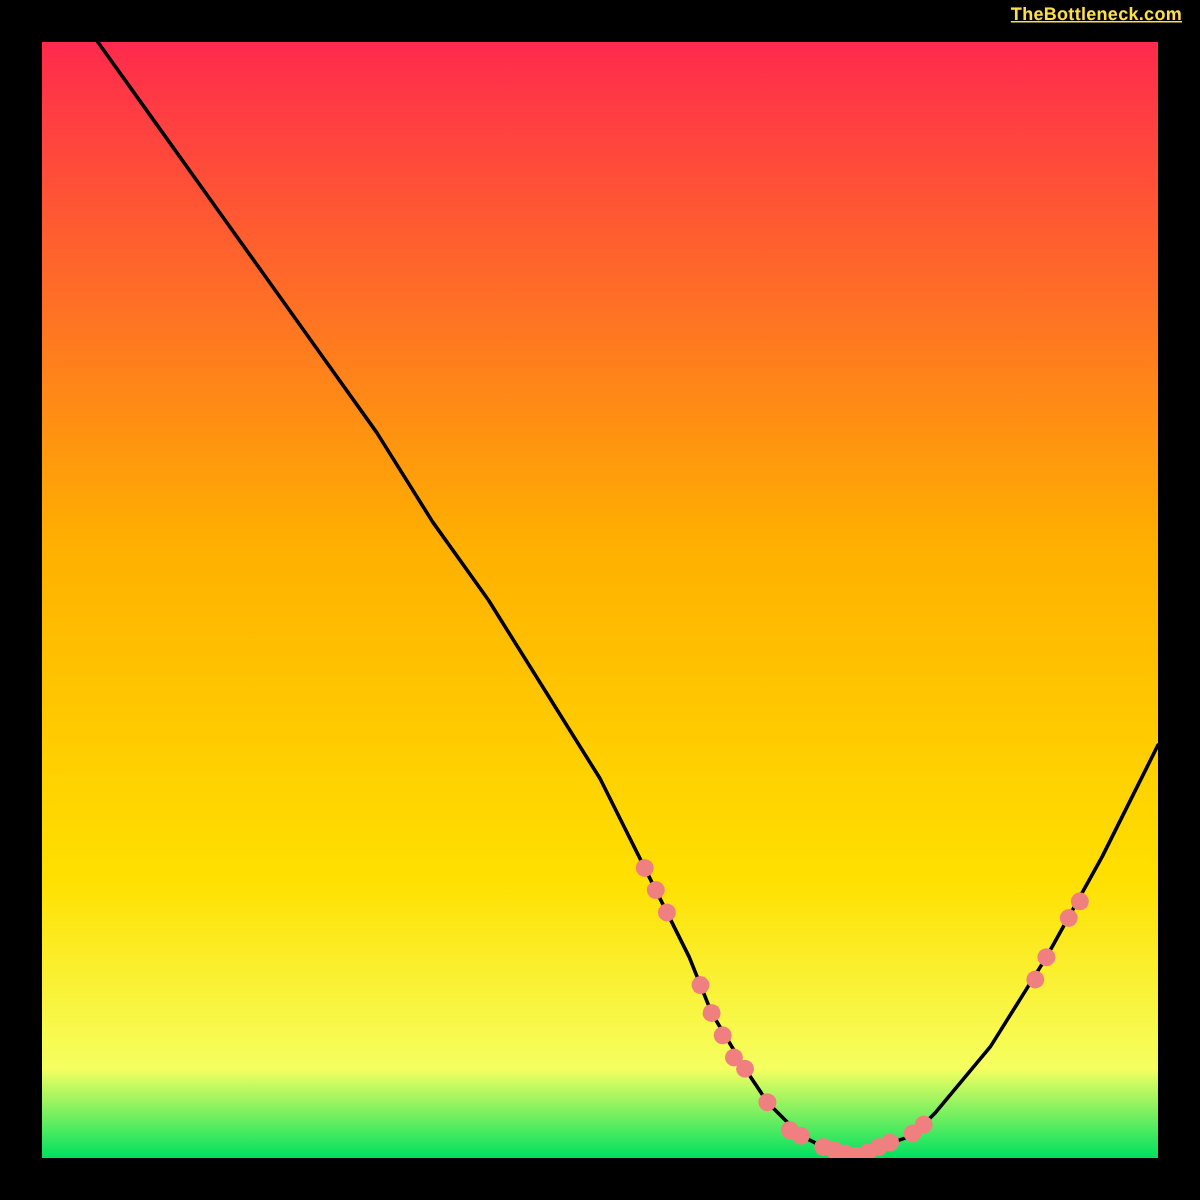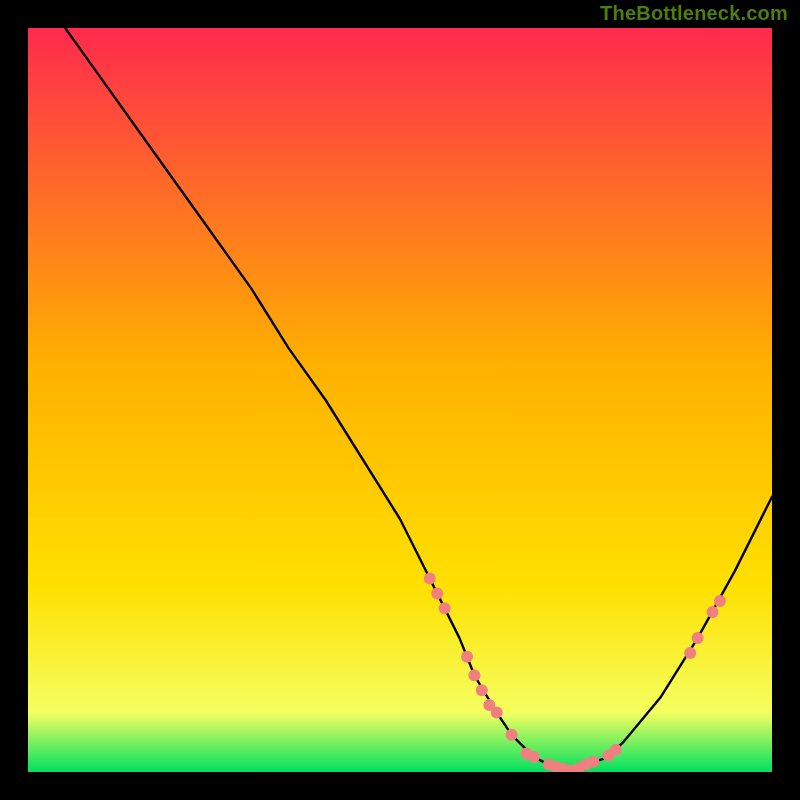--- a/index.html
+++ b/index.html
@@ -14,24 +14,25 @@
   .frame {
     position: relative;
     width: 800px;
     height: 800px;
     background: #000;
   }
   .branding {
     position: absolute;
     top: 2px;
     right: 12px;
-    color: #4d7c0f;
-    font-size: 20px;
+    color: #fde047;
+    font-size: 12px;
     font-weight: 600;
     letter-spacing: 0.2px;
+    text-decoration: underline;
   }
   svg {
     position: absolute;
     left: 28px;
     top: 28px;
   }
 </style>
 </head>
 <body>
 

